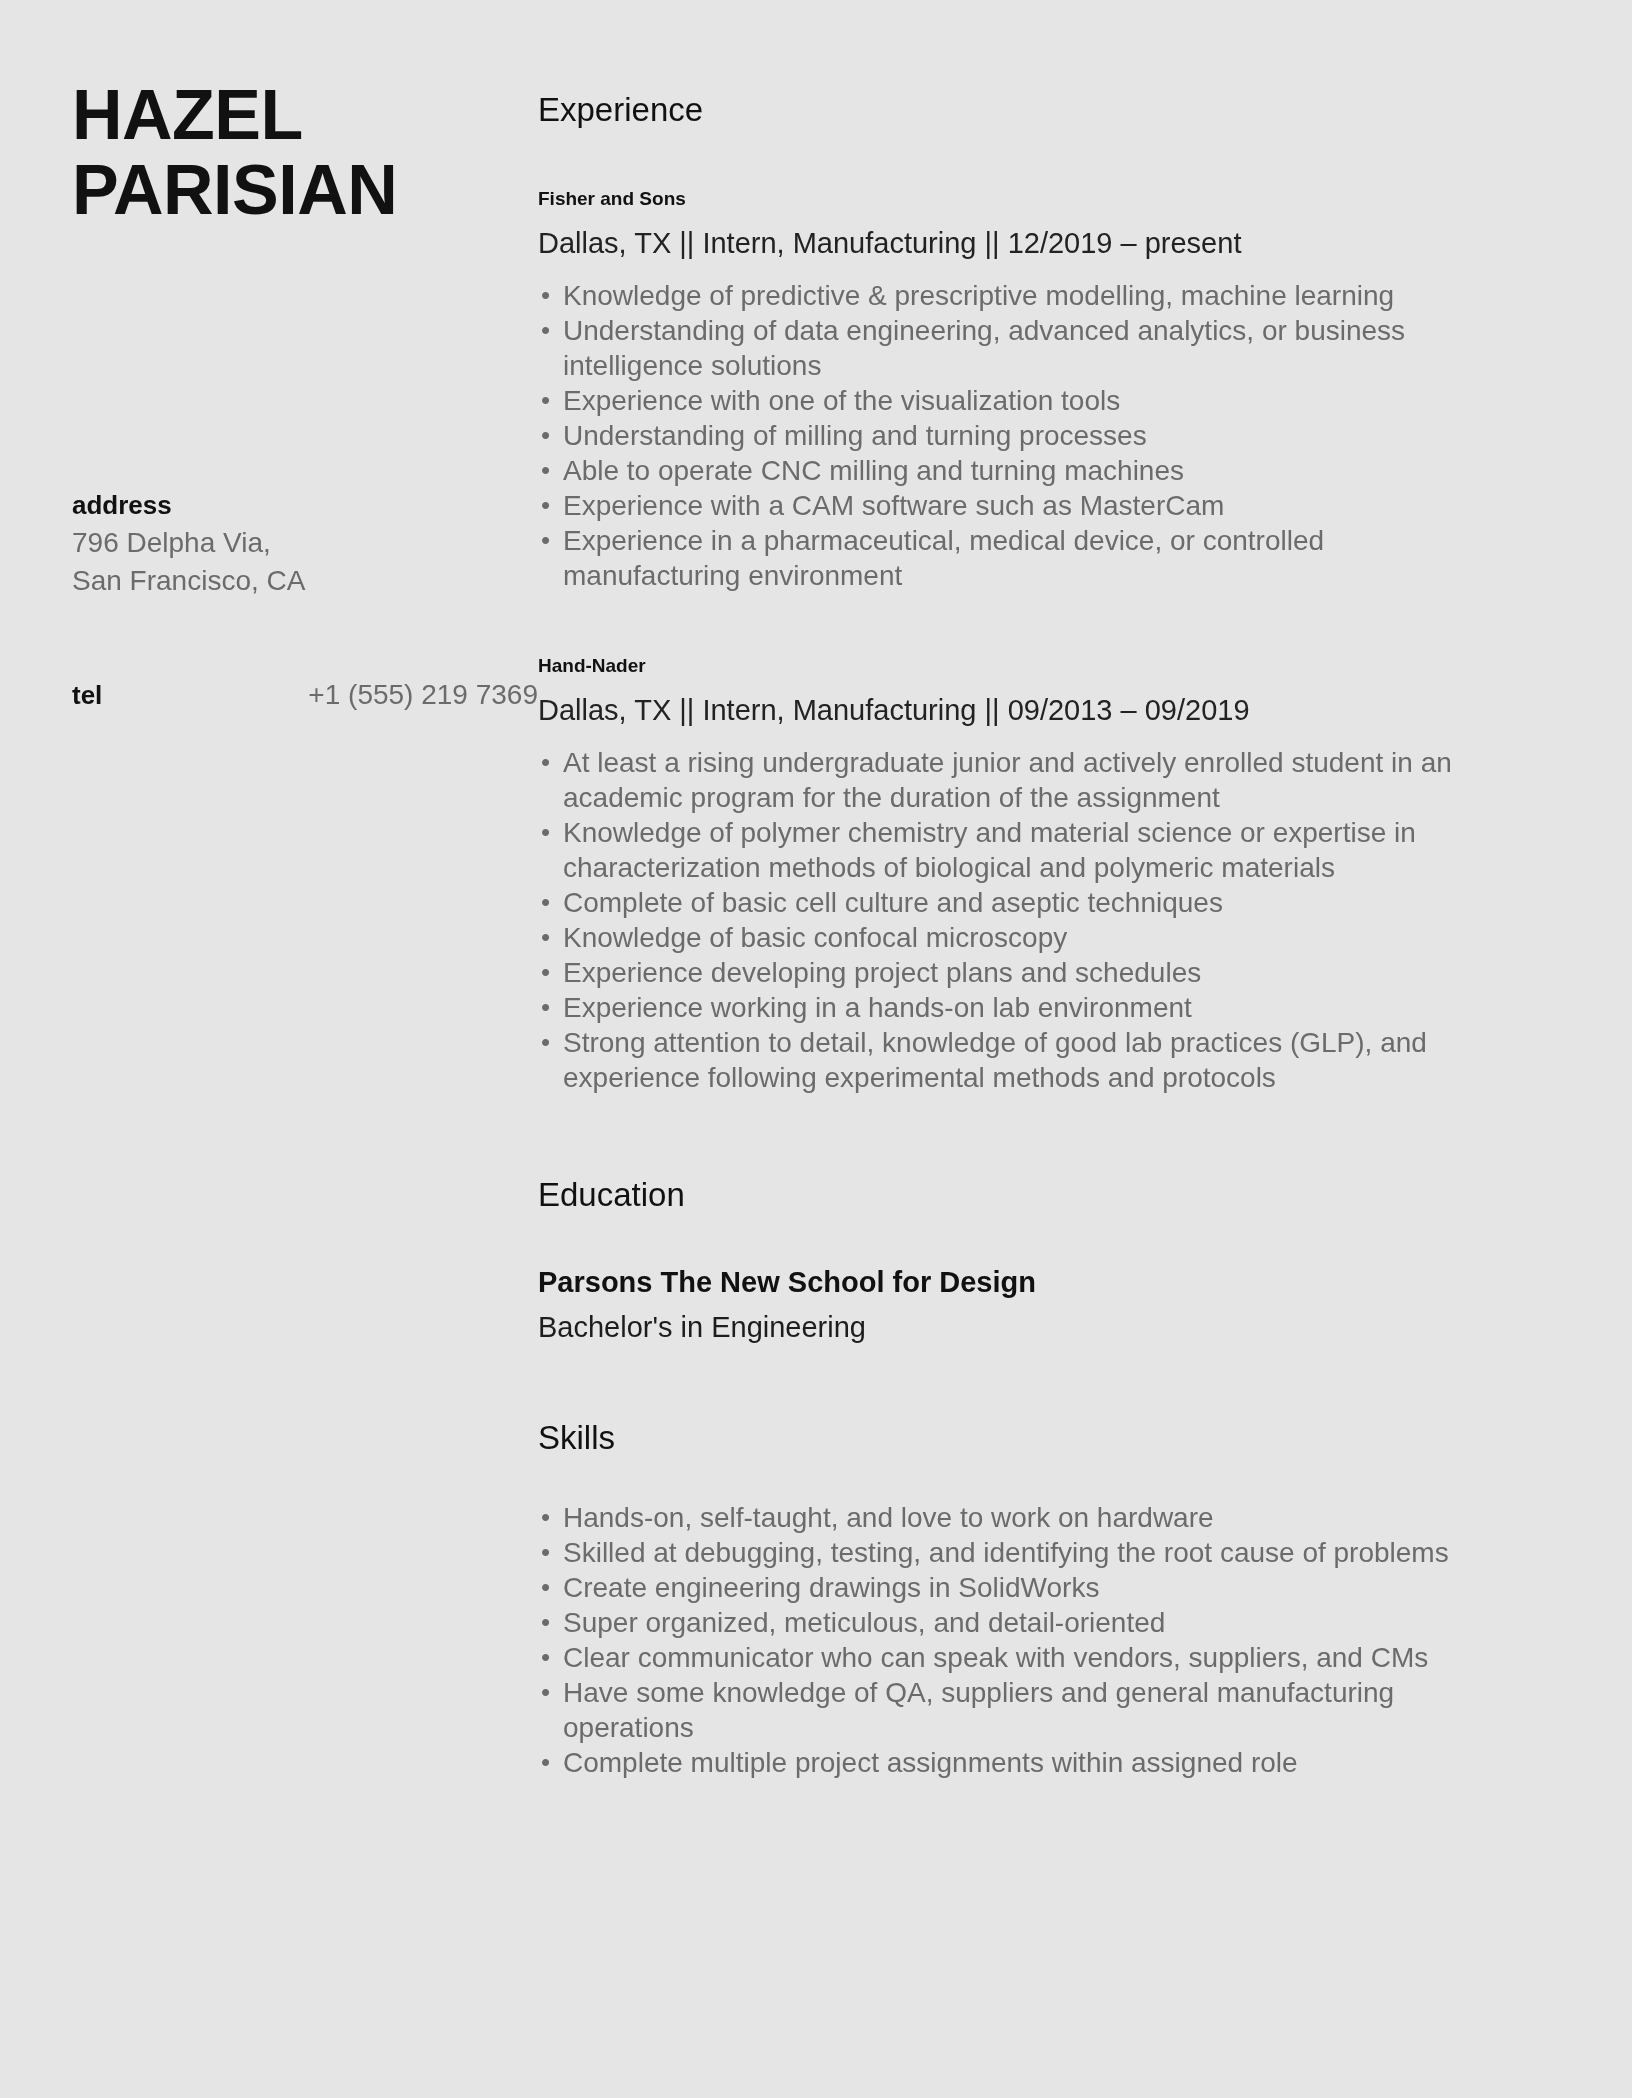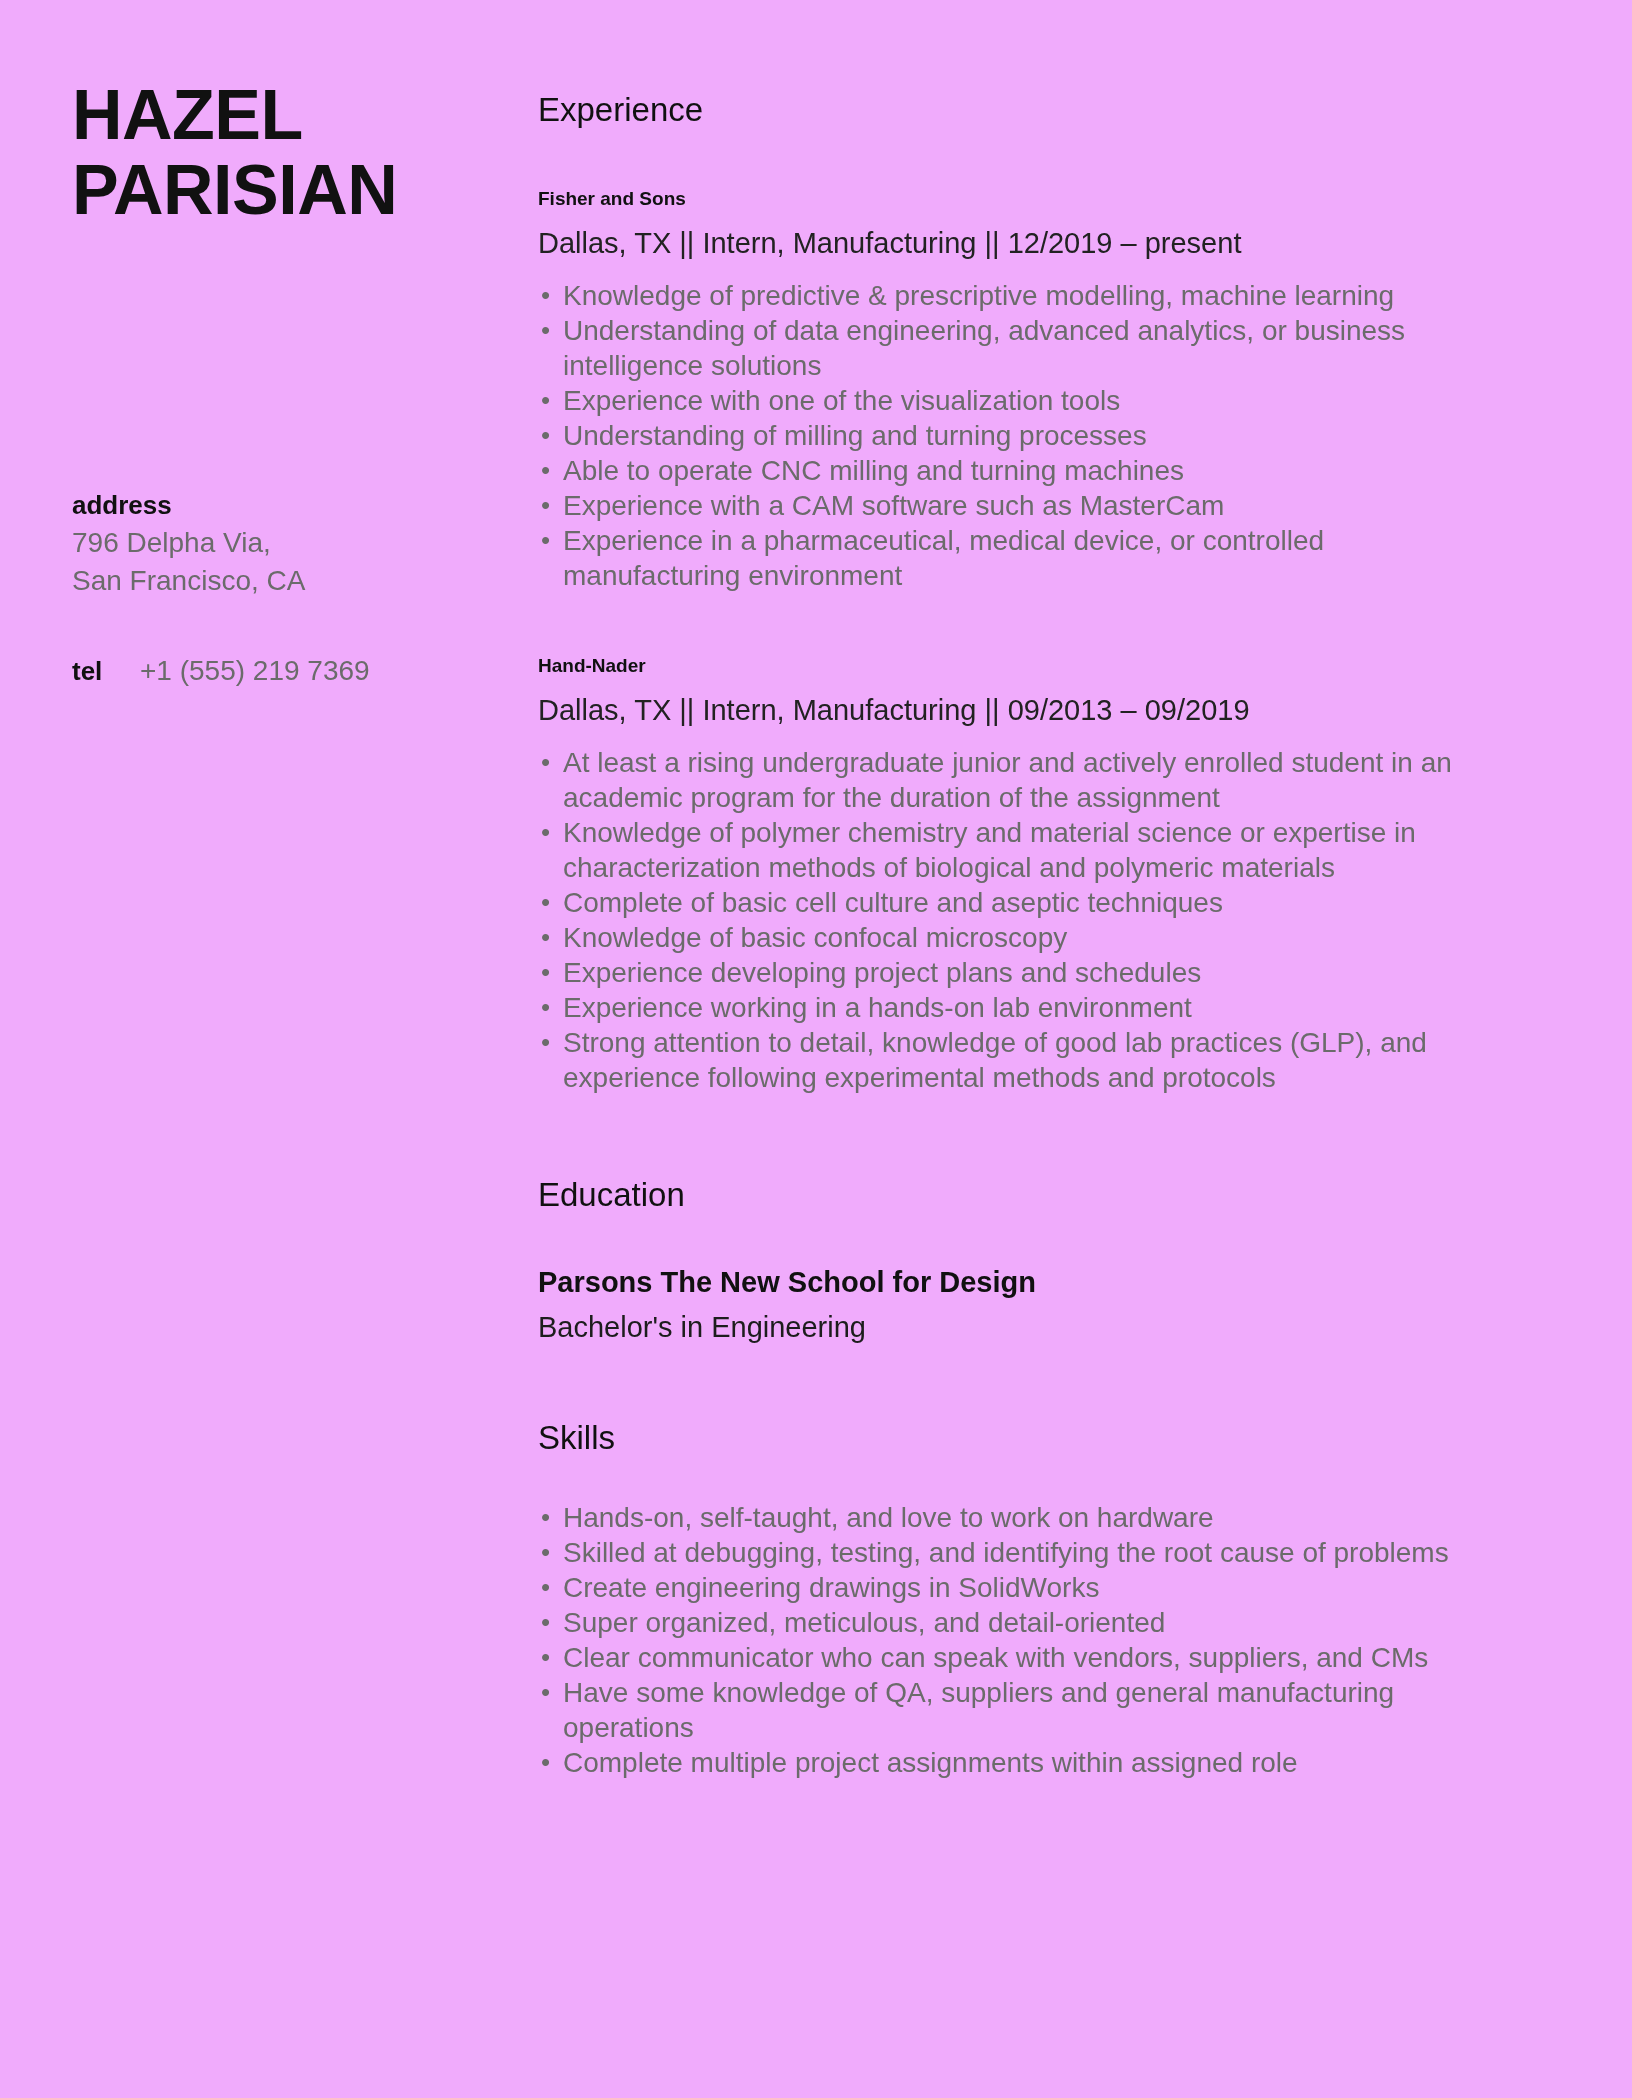--- a/index.html
+++ b/index.html
@@ -8,21 +8,21 @@
     width: 1632px;
     height: 2098px;
     position: relative;
     font-family: "Liberation Sans", "DejaVu Sans", sans-serif;
     color: #161616;
     overflow: hidden;
   }
   .page {
     width: 1632px;
     height: 2098px;
-    background: #f0abfc;
+    background: #e5e5e5;
     display: flex;
     align-items: flex-start;
   }
 
   
   .left-col {
     width: 538px;
     flex: 0 0 538px;
     padding: 78px 0 0 72px;
   }
@@ -40,23 +40,24 @@
     font-weight: bold;
     color: #111111;
     line-height: 38px;
   }
   .contact-value {
     font-size: 28px;
     color: #6b6b6b;
     line-height: 38px;
   }
   .tel-row {
-    margin-top: 52px;
+    margin-top: 76px;
     display: flex;
     align-items: baseline;
+    justify-content: space-between;
   }
   .tel-row .contact-label { width: 68px; flex: 0 0 68px; }
 
   
   .right-col {
     flex: 1 1 auto;
     padding-top: 90px;
     width: 925px;
     max-width: 925px;
   }

